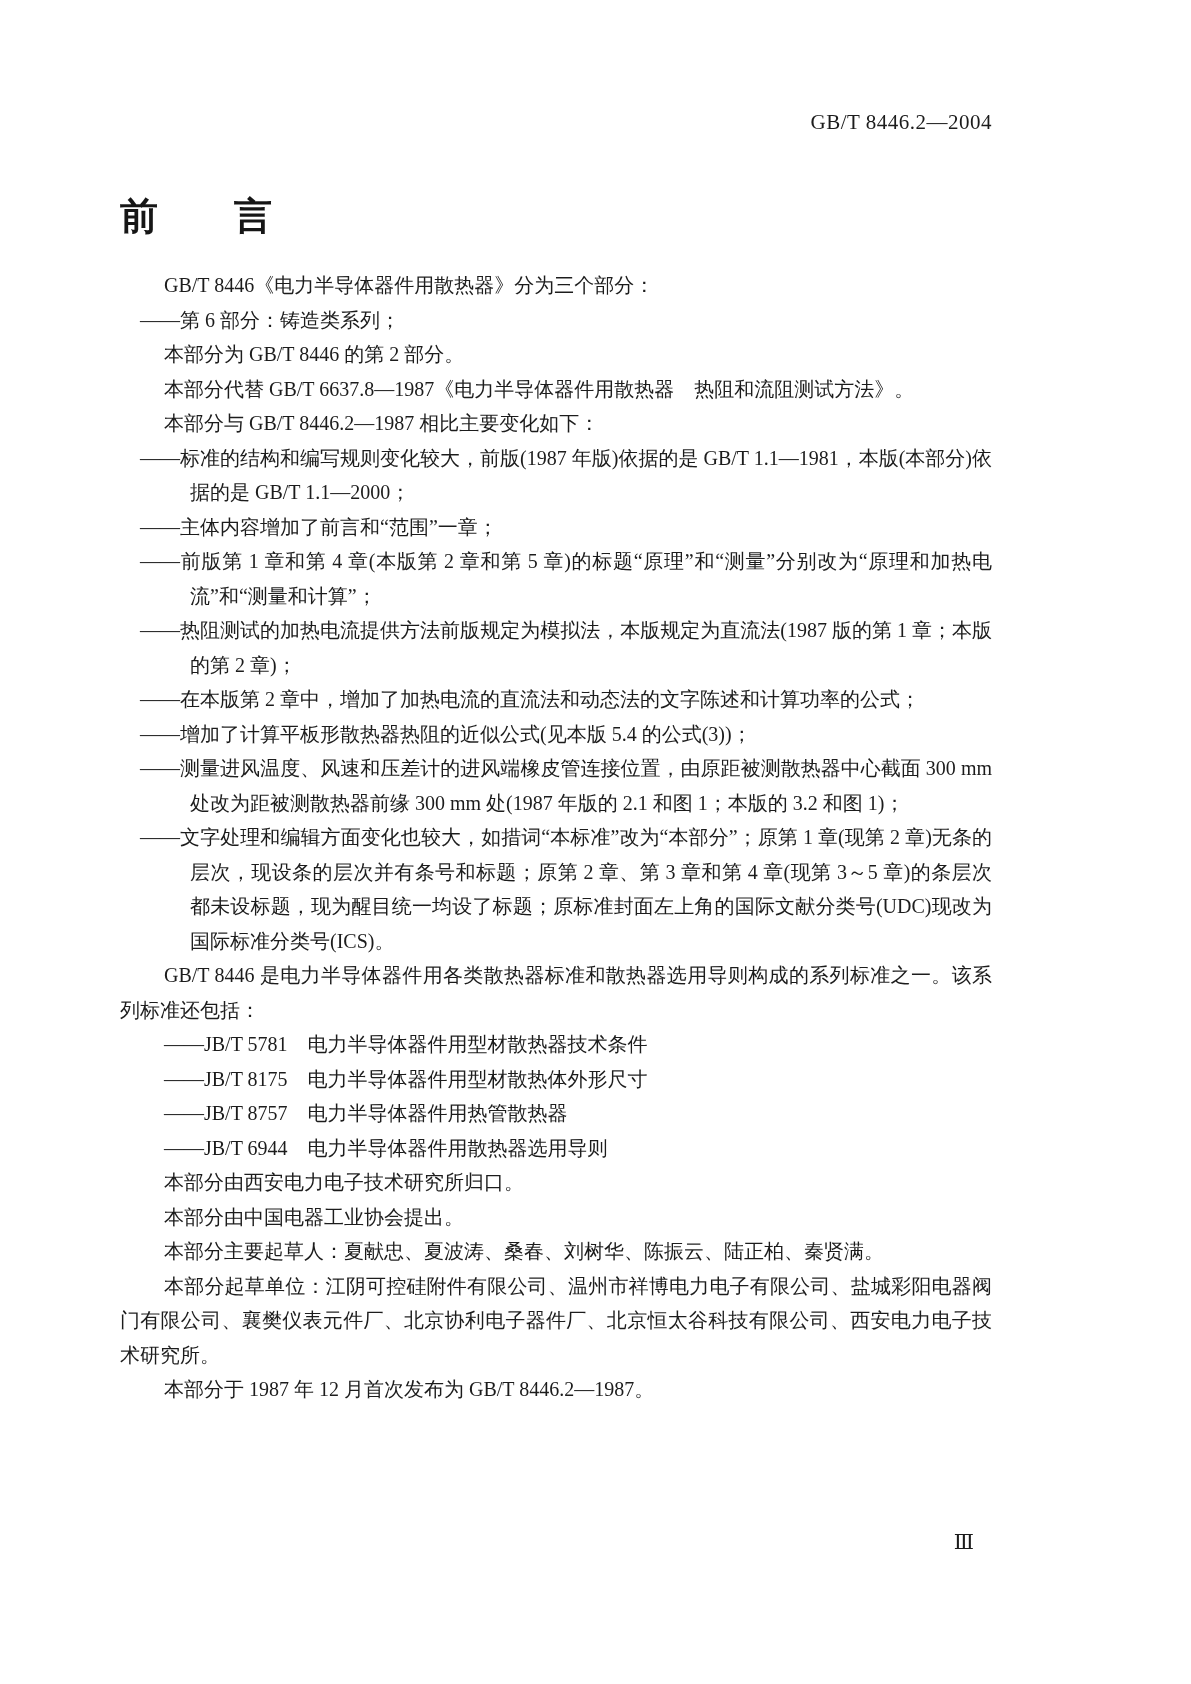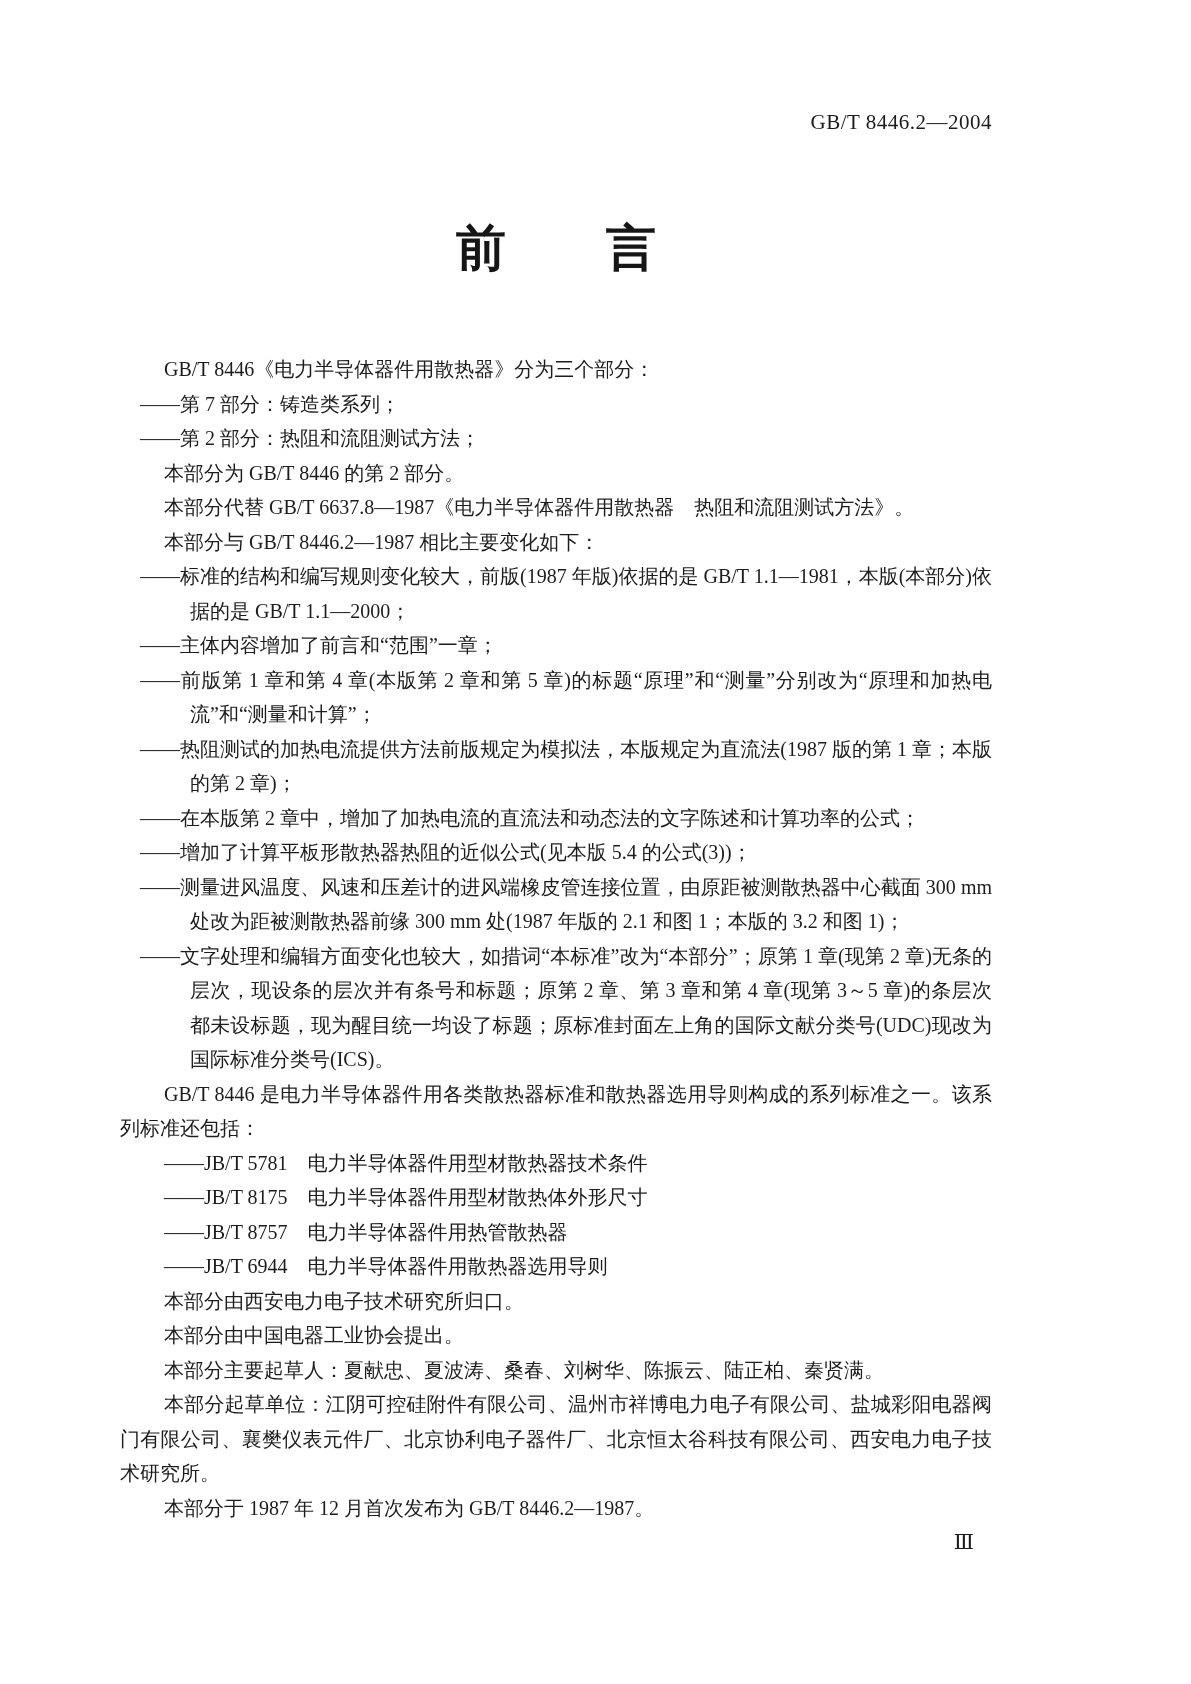--- a/index.html
+++ b/index.html
@@ -20,29 +20,28 @@
     width: 872px;
   }
   .std-number {
     margin-top: 110px;
     text-align: right;
     font-size: 21px;
     letter-spacing: 0.5px;
     font-weight: 500;
   }
   .doc-title {
-    margin-top: 80px;
-    text-align: center;
-    font-size: 50px;
+    margin-top: 56px;
+    font-size: 38px;
     font-weight: 700;
     font-family: "Liberation Sans", "DejaVu Sans", sans-serif;
     color: #161616;
   }
   .body-text {
-    margin-top: 70px;
+    margin-top: 26px;
     font-size: 20px;
     line-height: 34.5px;
     text-align: justify;
   }
   .body-text p { margin: 0; }
   
   .para-indent { text-indent: 44px; }
   
   .para-dash { padding-left: 70px; text-indent: -50px; }
   
@@ -62,22 +61,21 @@
 
 <div class="page">
   <div class="content">
 
     <div class="std-number">GB/T 8446.2—2004</div>
 
     <h1 class="doc-title">前　　言</h1>
 
     <div class="body-text">
       <p class="para-indent">GB/T 8446《电力半导体器件用散热器》分为三个部分：</p>
-      <p class="para-dash">——第 7 部分：铸造类系列；</p>
-      <p class="para-dash">——第 2 部分：热阻和流阻测试方法；</p>
+      <p class="para-dash">——第 6 部分：铸造类系列；</p>
       <p class="para-indent">本部分为 GB/T 8446 的第 2 部分。</p>
       <p class="para-indent">本部分代替 GB/T 6637.8—1987《电力半导体器件用散热器　热阻和流阻测试方法》。</p>
       <p class="para-indent">本部分与 GB/T 8446.2—1987 相比主要变化如下：</p>
       <p class="para-dash">——标准的结构和编写规则变化较大，前版(1987 年版)依据的是 GB/T 1.1—1981，本版(本部分)依据的是 GB/T 1.1—2000；</p>
       <p class="para-dash">——主体内容增加了前言和“范围”一章；</p>
       <p class="para-dash">——前版第 1 章和第 4 章(本版第 2 章和第 5 章)的标题“原理”和“测量”分别改为“原理和加热电流”和“测量和计算”；</p>
       <p class="para-dash">——热阻测试的加热电流提供方法前版规定为模拟法，本版规定为直流法(1987 版的第 1 章；本版的第 2 章)；</p>
       <p class="para-dash">——在本版第 2 章中，增加了加热电流的直流法和动态法的文字陈述和计算功率的公式；</p>
       <p class="para-dash">——增加了计算平板形散热器热阻的近似公式(见本版 5.4 的公式(3))；</p>
       <p class="para-dash">——测量进风温度、风速和压差计的进风端橡皮管连接位置，由原距被测散热器中心截面 300 mm 处改为距被测散热器前缘 300 mm 处(1987 年版的 2.1 和图 1；本版的 3.2 和图 1)；</p>

